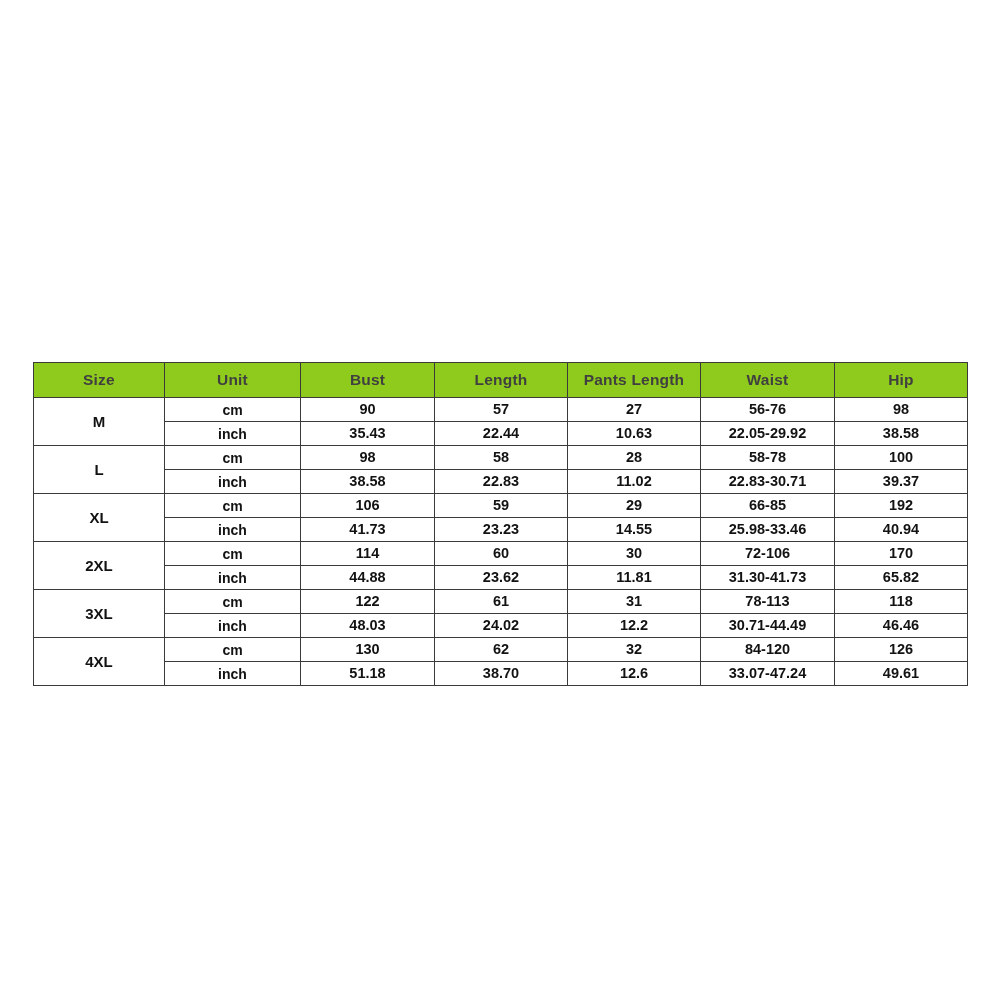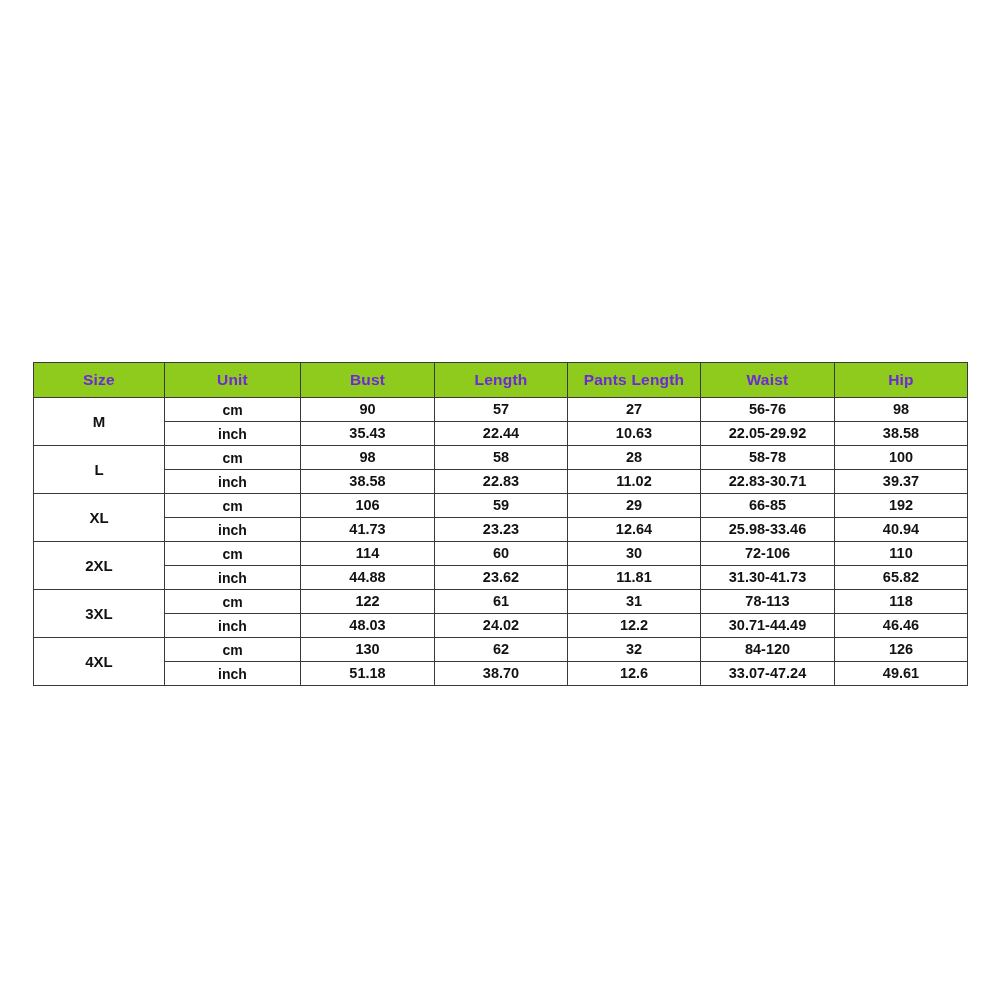--- a/index.html
+++ b/index.html
@@ -49,21 +49,21 @@
     font-weight: bold;
     color: #121212;
     padding: 0;
     line-height: 1;
   }
 
   table.size-chart thead th {
     background: #8ECB1C;
     height: 34px;
     font-size: 15.5px;
-    color: #6d28d9;
+    color: #404040;
     letter-spacing: 0.2px;
   }
 
   table.size-chart tbody td {
     height: 23px;
     font-size: 14.5px;
   }
 
   table.size-chart td.size-cell {
     font-size: 15px;
@@ -142,32 +142,32 @@
             <td>106</td>
             <td>59</td>
             <td>29</td>
             <td>66-85</td>
             <td>192</td>
           </tr>
           <tr>
             <td class="unit-cell">inch</td>
             <td>41.73</td>
             <td>23.23</td>
-            <td>12.64</td>
+            <td>14.55</td>
             <td>25.98-33.46</td>
             <td>40.94</td>
           </tr>
           <tr>
             <td class="size-cell" rowspan="2">2XL</td>
             <td class="unit-cell">cm</td>
             <td>114</td>
             <td>60</td>
             <td>30</td>
             <td>72-106</td>
-            <td>110</td>
+            <td>170</td>
           </tr>
           <tr>
             <td class="unit-cell">inch</td>
             <td>44.88</td>
             <td>23.62</td>
             <td>11.81</td>
             <td>31.30-41.73</td>
             <td>65.82</td>
           </tr>
           <tr>

